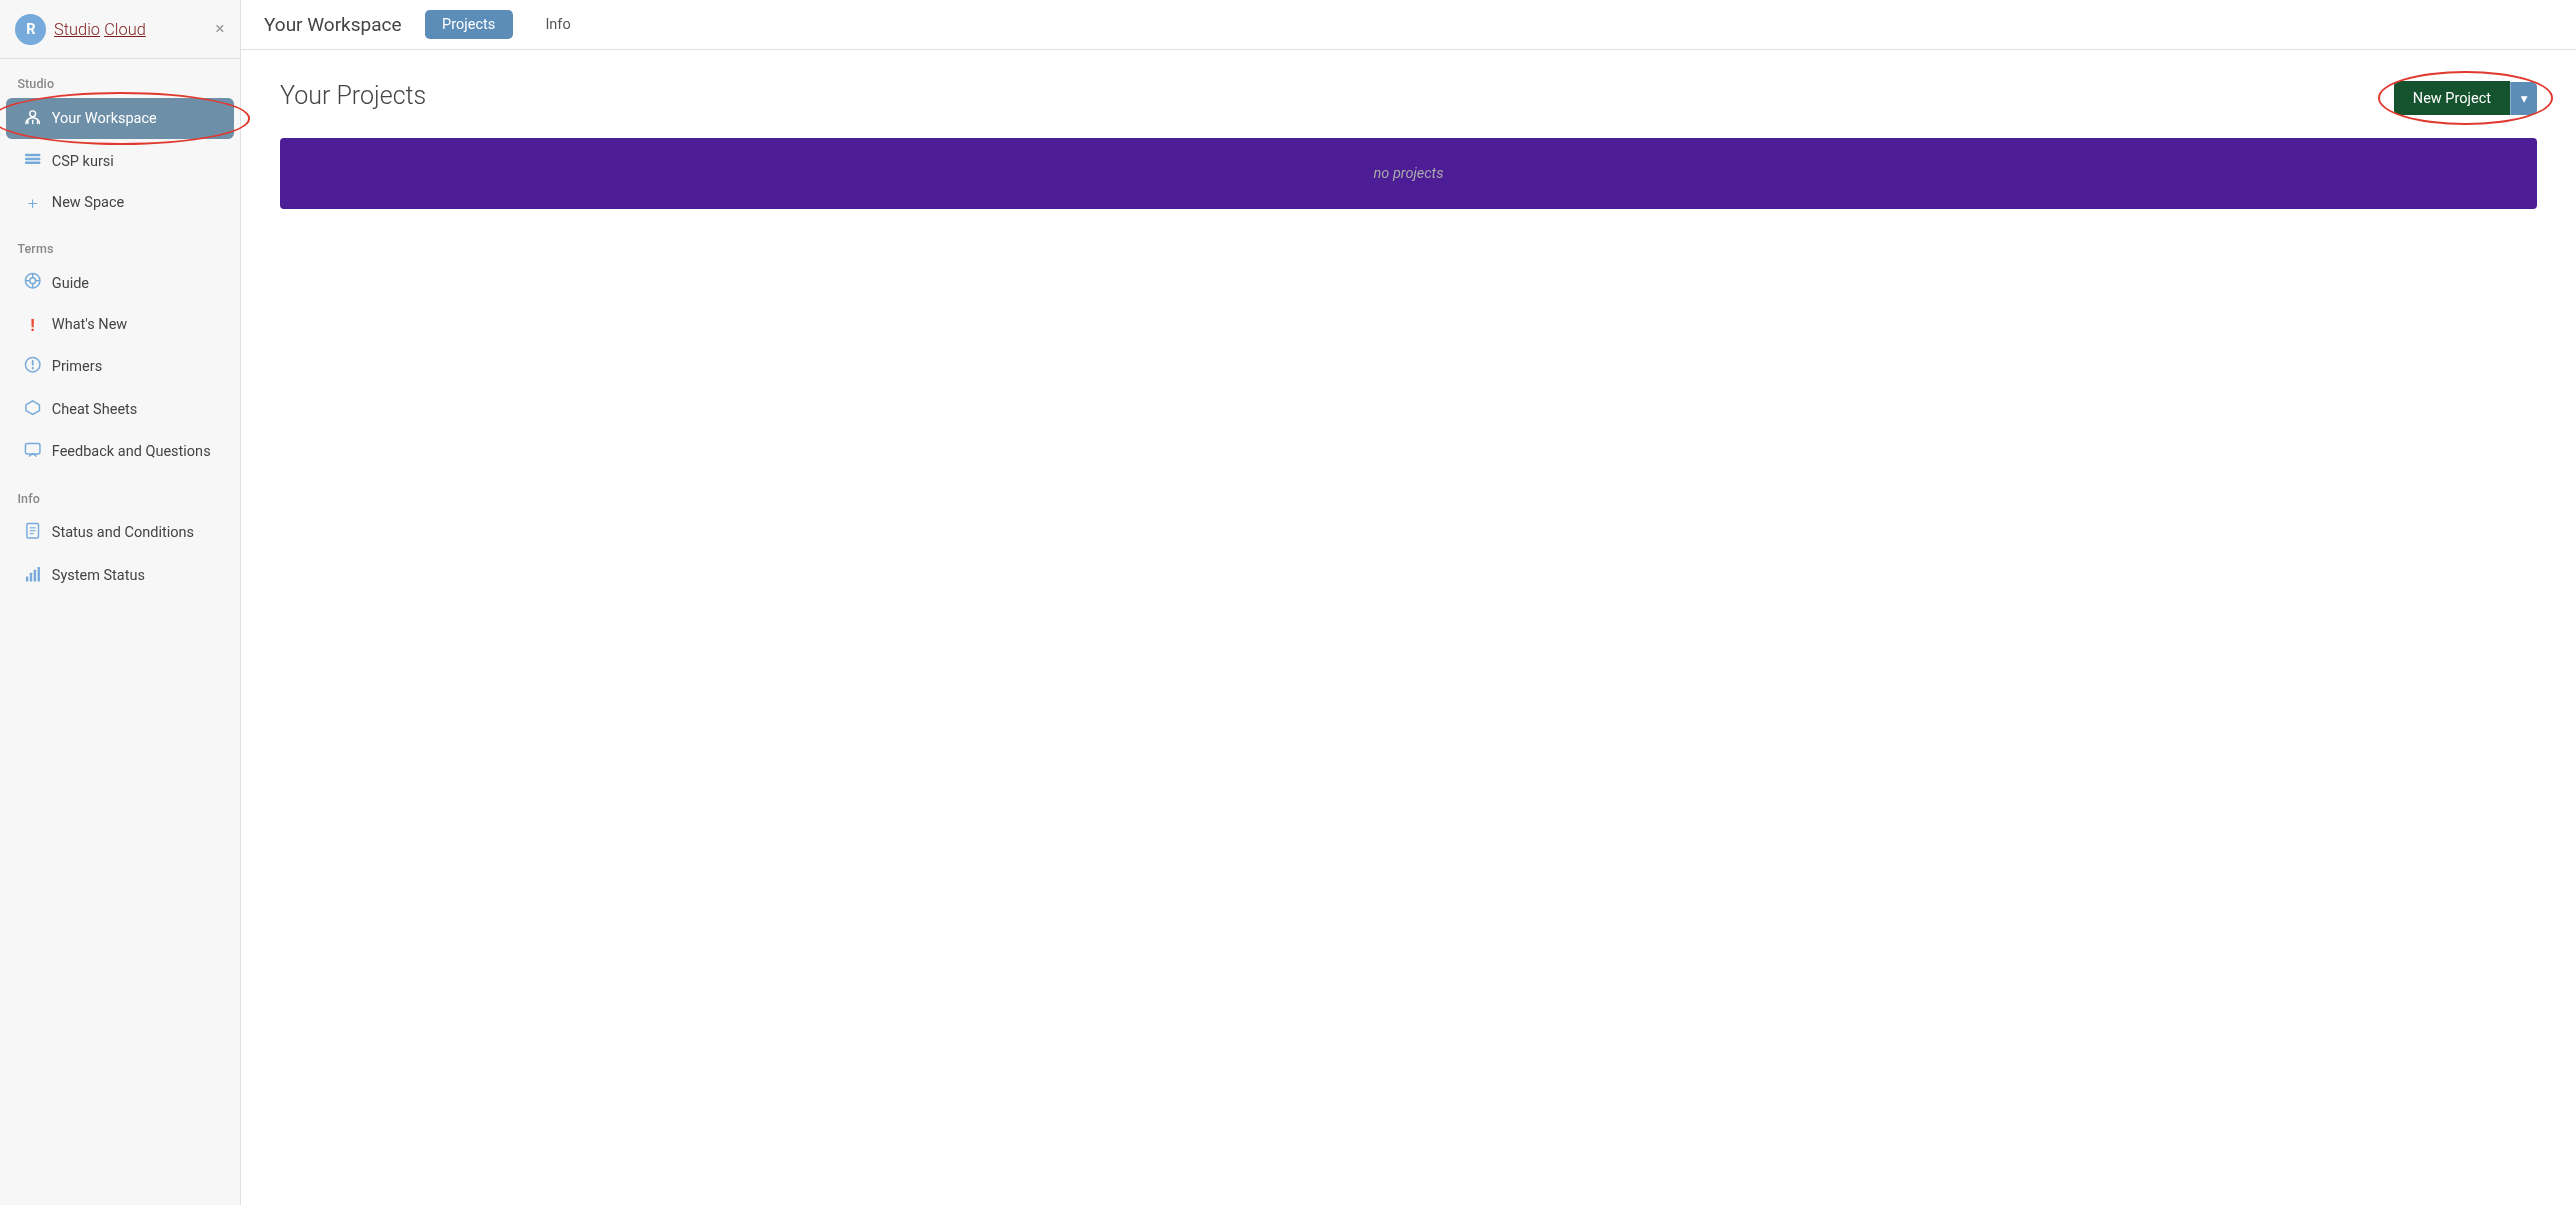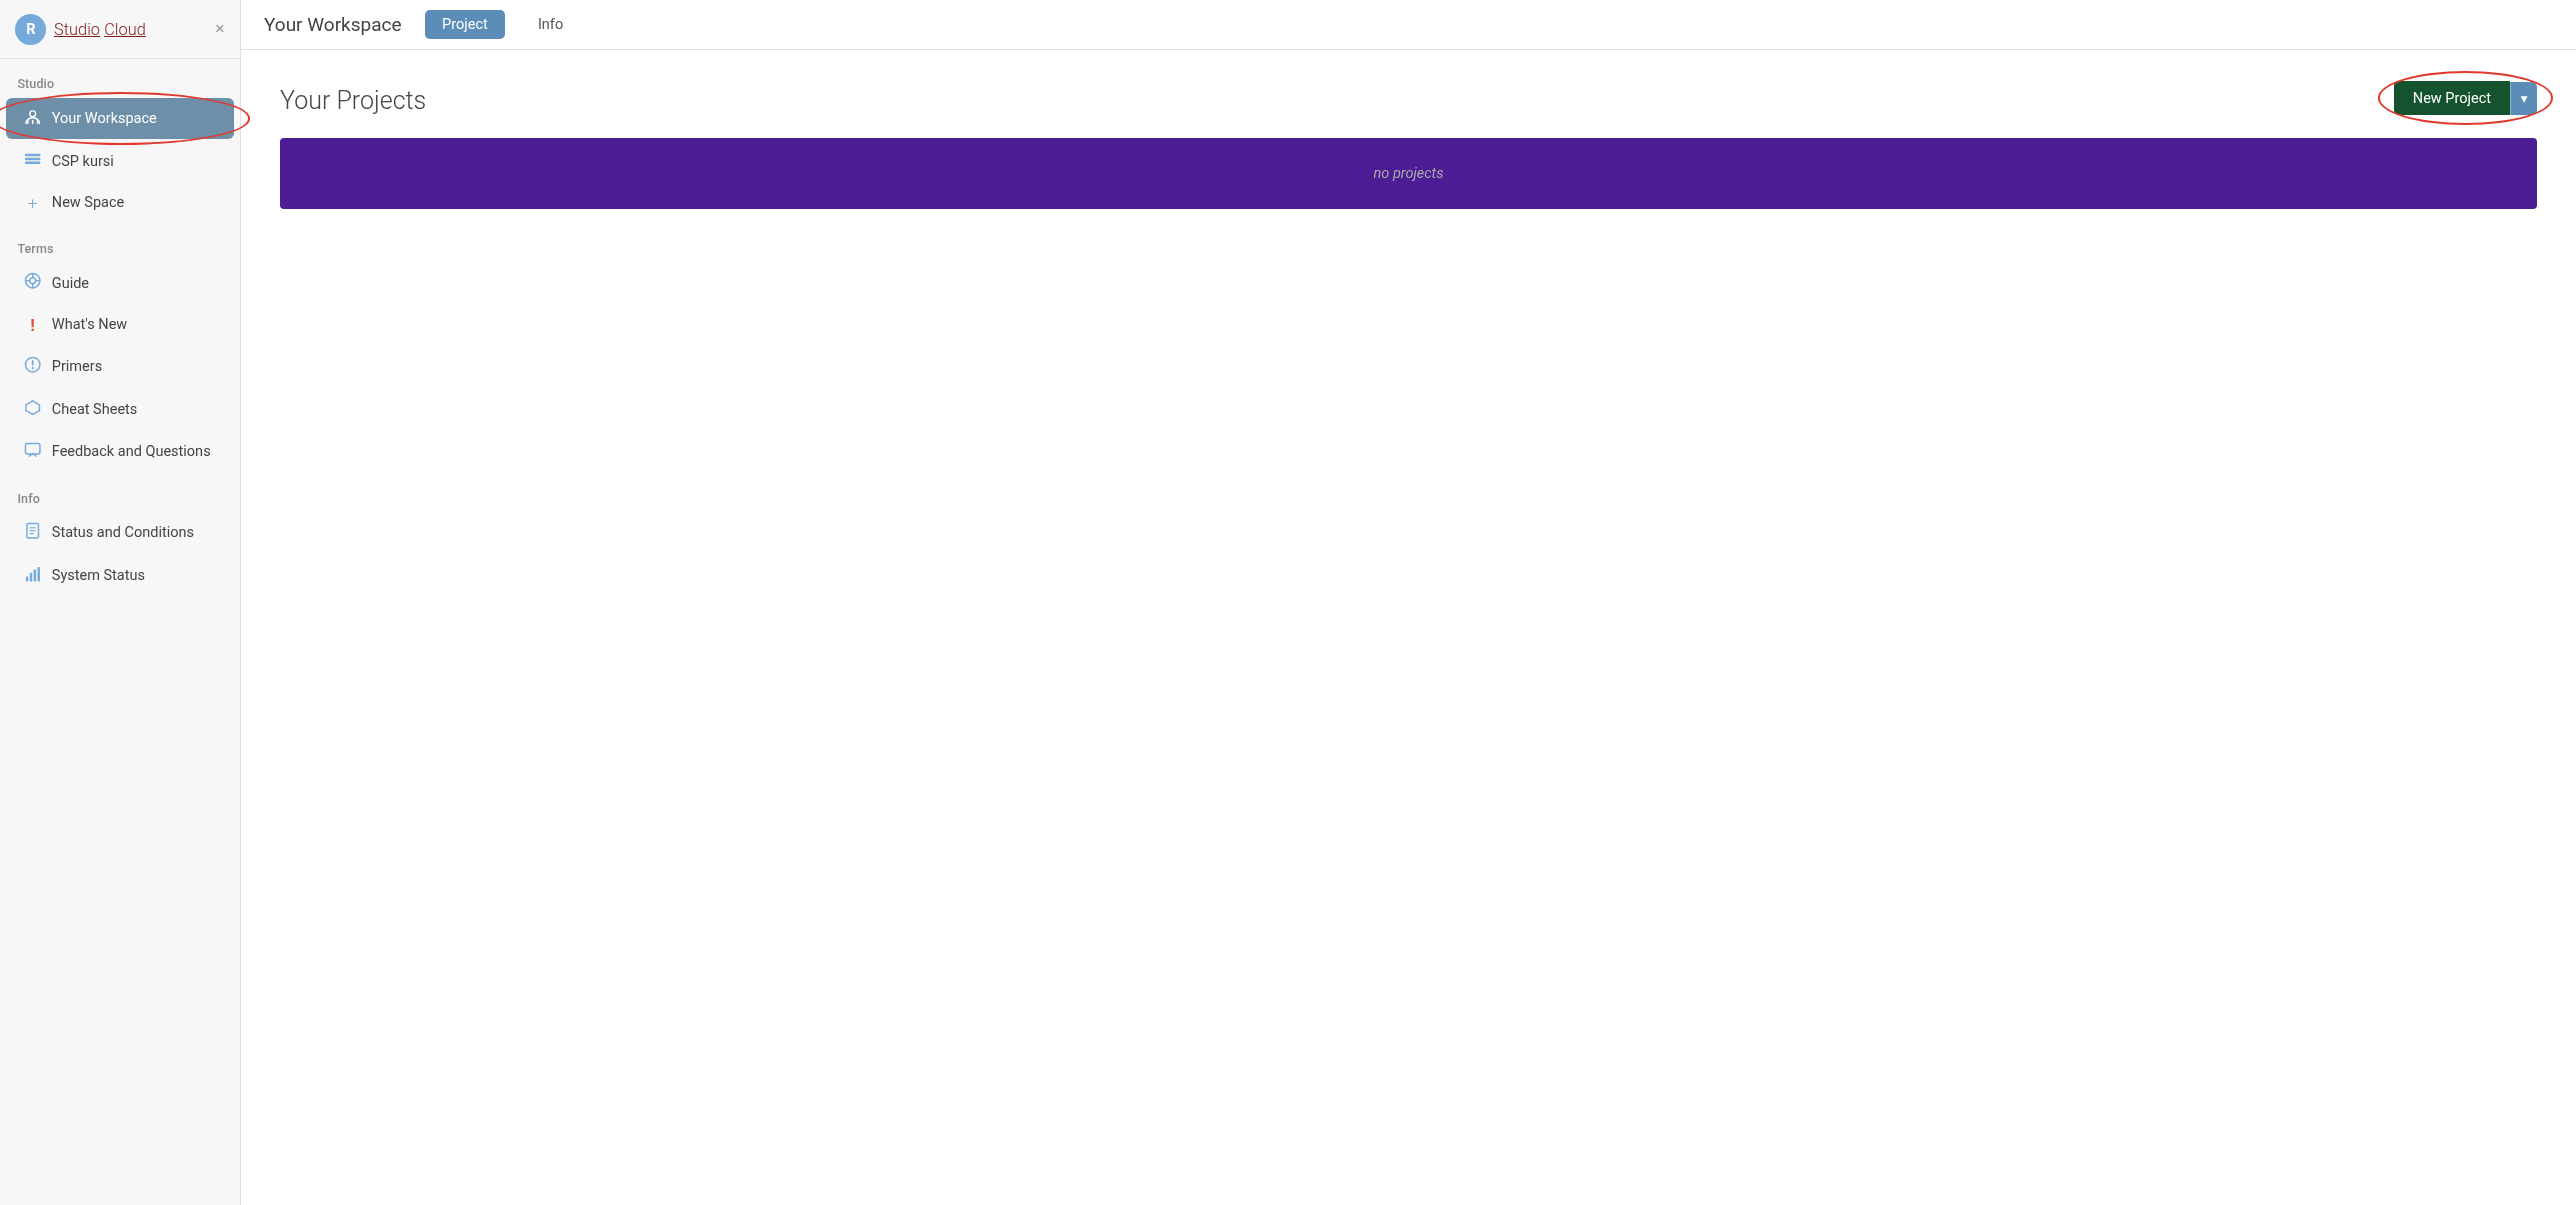--- a/index.html
+++ b/index.html
@@ -155,21 +155,21 @@
     
     #content {
       flex: 1;
       padding: 31px 39px;
       overflow-y: auto;
       background: #fff;
     }
 
     .content-header {
       display: flex;
-      align-items: flex-end;
+      align-items: flex-start;
       justify-content: space-between;
       margin-bottom: 23px;
     }
 
     .content-title {
       font-size: 25px;
       color: #444;
       font-weight: 300;
     }
 
@@ -348,21 +348,21 @@
     </span>
     <span>System Status</span>
   </div>
 
 </div>
 
 <div id="main">
 
   <div id="topbar">
     <span class="topbar-title">Your Workspace</span>
-    <div class="topbar-tab active">Project</div>
+    <div class="topbar-tab active">Projects</div>
     <div class="topbar-tab">Info</div>
   </div>
 
   <div id="content">
     <div class="content-header">
       <h2 class="content-title">Your Projects</h2>
 
       <div class="new-project-area" style="position:relative; overflow:visible;">
         <button class="new-project-btn">New Project</button>
         <button class="new-project-dropdown">

